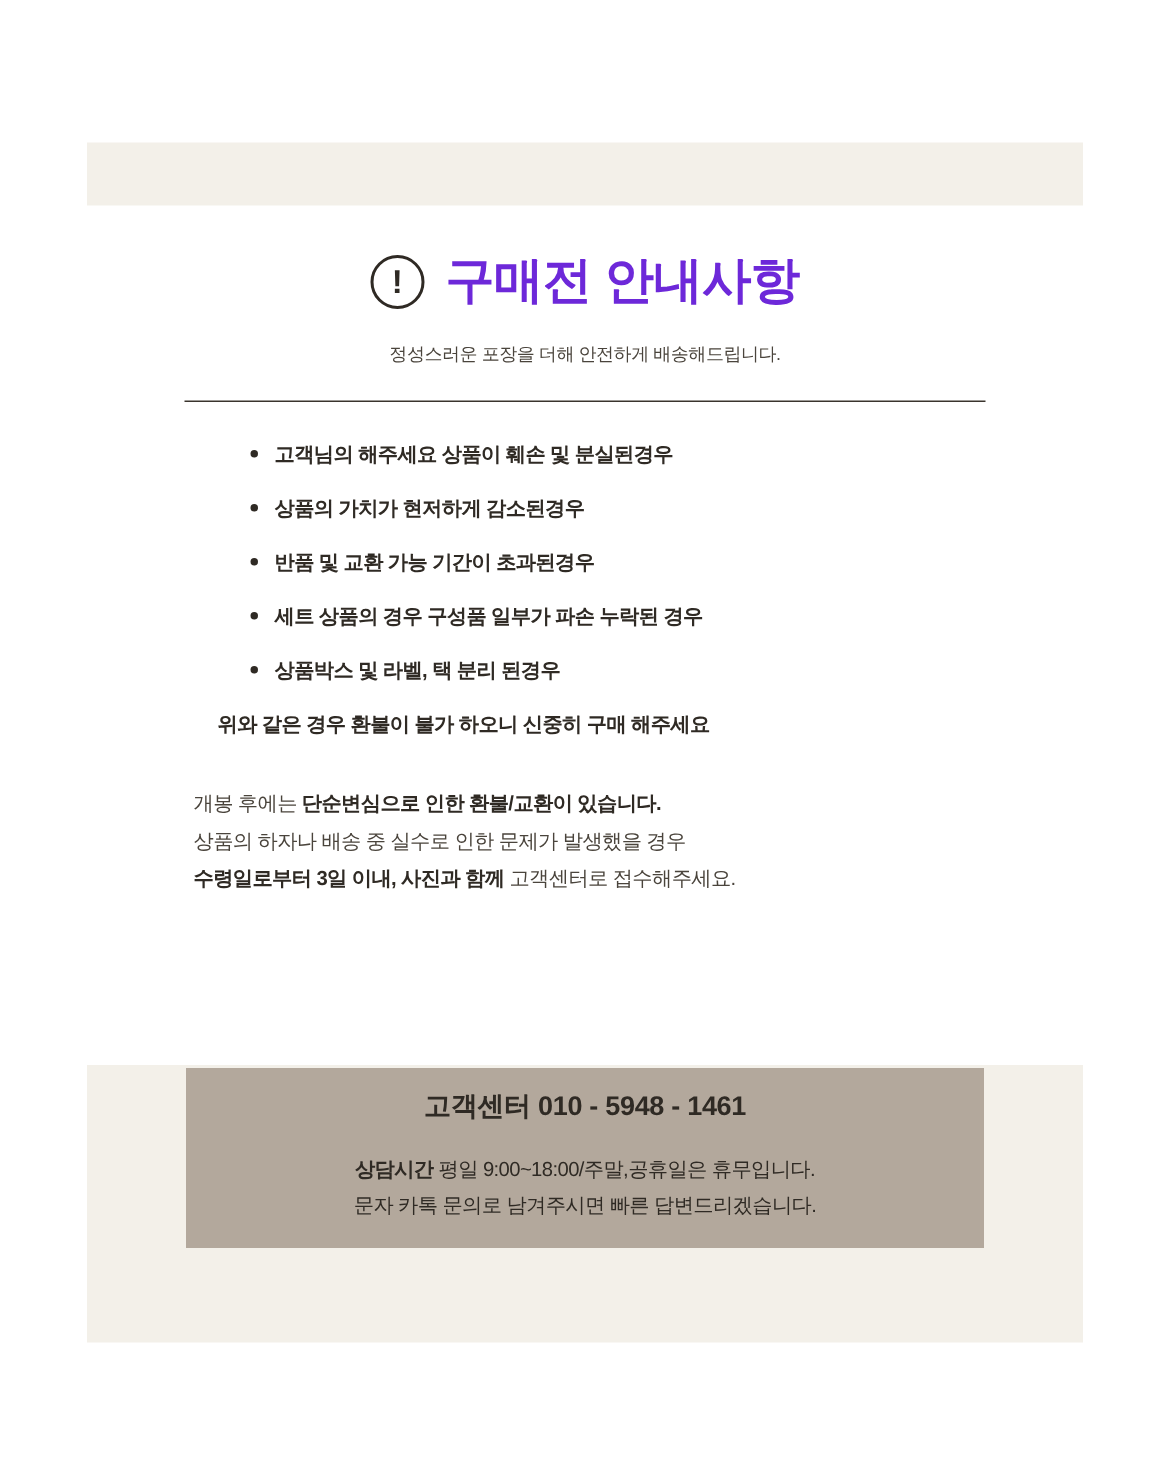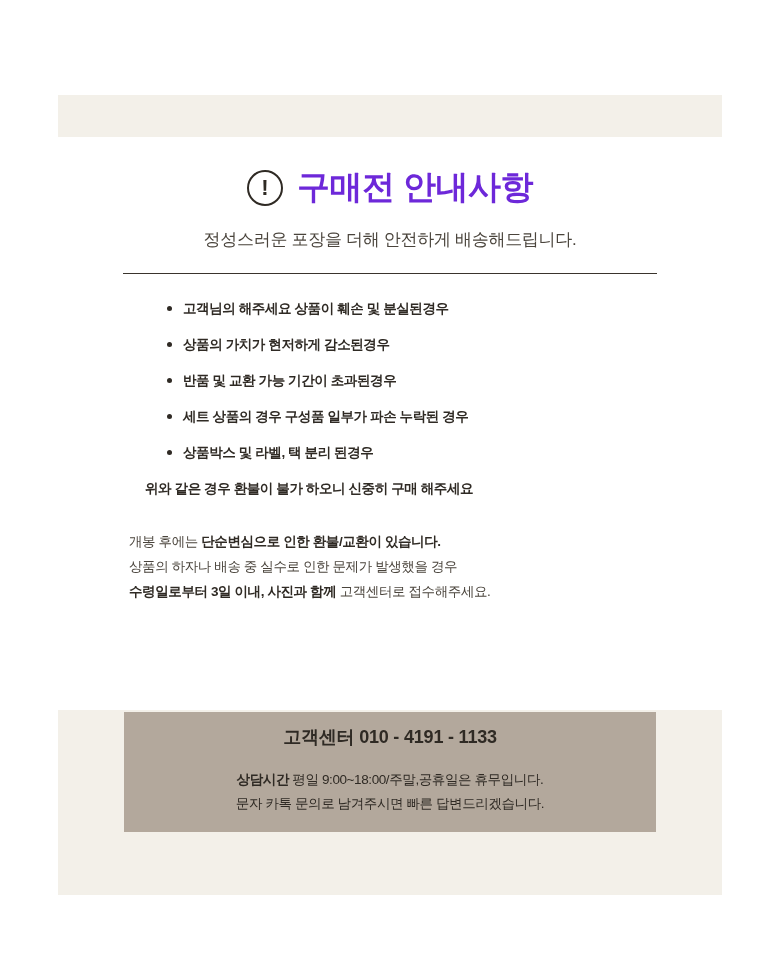--- a/index.html
+++ b/index.html
@@ -73,21 +73,21 @@
   }
   .title-text {
     font-size: 33px;
     font-weight: bold;
     letter-spacing: -0.5px;
     color: #6d28d9;
   }
 
   .subtitle {
     text-align: center;
-    font-size: 17px;
+    font-size: 12px;
     color: #4a443c;
     margin-top: 18px;
     letter-spacing: -0.3px;
   }
 
   .divider {
     width: 534px;
     height: 1px;
     background: #3a342d;
     margin: 22px auto 0 auto;
@@ -226,18 +226,18 @@
     <div class="para-block">
       <div class="para-line"><span>개봉 후에는 </span><b>단순변심으로 인한 환불/교환이 있습니다.</b></div>
       <div class="para-line">상품의 하자나 배송 중 실수로 인한 문제가 발생했을 경우</div>
       <div class="para-line"><b>수령일로부터 3일 이내, 사진과 함께 </b><span>고객센터로 접수해주세요.</span></div>
     </div>
 
 
   </div>
 
   <div class="contact-box">
-    <div class="contact-title">고객센터 010 - 4191 - 1133</div>
+    <div class="contact-title">고객센터 010 - 5948 - 1461</div>
     <div class="contact-line"><b>상담시간</b><span> 평일 9:00~18:00/주말,공휴일은 휴무입니다.</span></div>
     <div class="contact-line">문자 카톡 문의로 남겨주시면 빠른 답변드리겠습니다.</div>
   </div>
 
 </div>
 
 </body></html>

